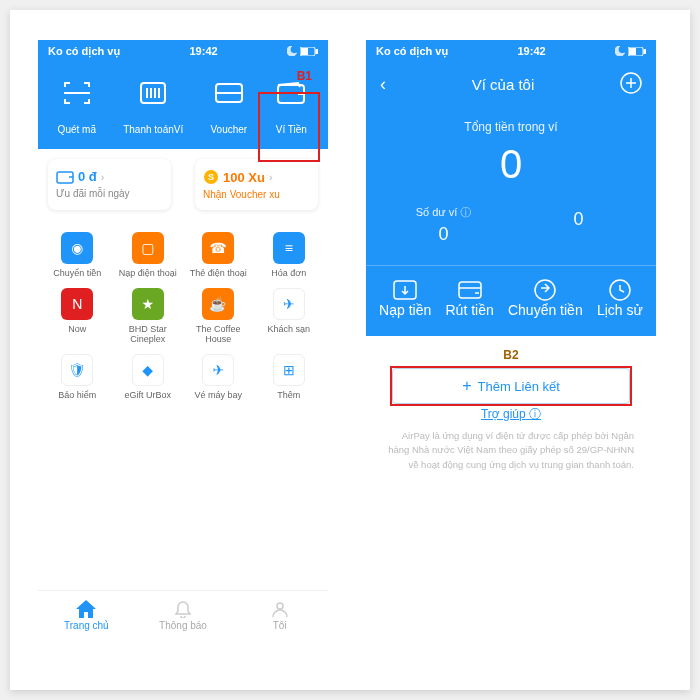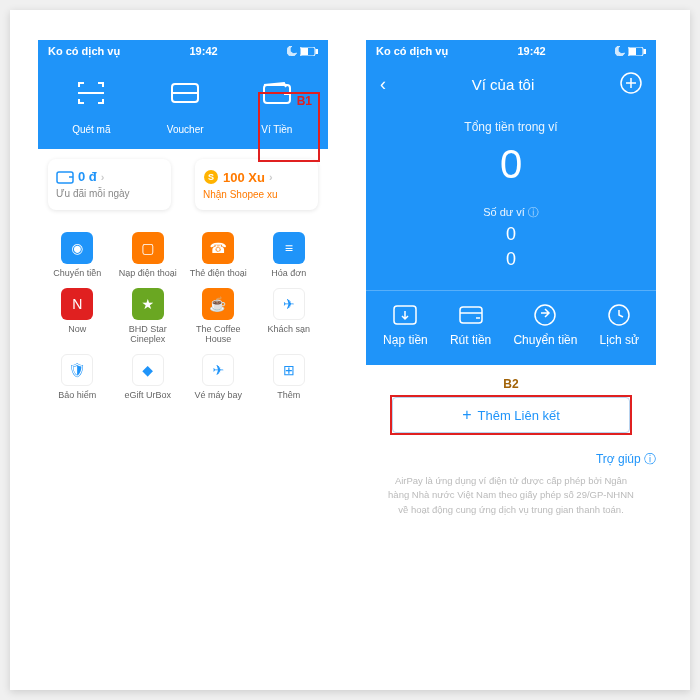--- a/index.html
+++ b/index.html
@@ -9,53 +9,53 @@
 .statusbar{height:22px;display:flex;align-items:center;justify-content:space-between;padding:0 10px;font-size:11px;font-weight:bold;}
 .sb-blue{background:#1f94f9;color:#fff;}
 .sb-blue .sb-r svg{fill:#fff;stroke:#fff;}
 .sb-r{display:flex;align-items:center;gap:3px;}
 .header-blue{background:#1f94f9;color:#fff;}
 
 .s1-actions{display:flex;justify-content:space-around;padding:18px 6px 14px;}
 .s1-act{display:flex;flex-direction:column;align-items:center;gap:18px;font-size:10px;}
 .s1-act .ic{width:34px;height:26px;display:flex;align-items:center;justify-content:center;}
 .s1-highlight{position:absolute;border:2px solid #e02020;top:30px;right:8px;width:62px;height:70px;}
-.b1-label{position:absolute;top:32px;right:16px;color:#e02020;font-weight:bold;font-size:12px;}
+.b1-label{position:absolute;top:7px;right:16px;color:#e02020;font-weight:bold;font-size:12px;}
 .s1-cards{display:flex;gap:24px;padding:10px;background:#fff;}
 .s1-card{flex:1;background:#fff;border-radius:8px;box-shadow:0 1px 4px rgba(0,0,0,.1);padding:10px 8px;}
 .s1-card-top{display:flex;align-items:center;gap:4px;font-size:13px;font-weight:600;}
 .s1-card-sub{font-size:10px;color:#888;margin-top:4px;}
 .orange{color:#ff7a00;}
 .blue{color:#1f94f9;}
 .grid4{display:grid;grid-template-columns:repeat(4,1fr);gap:10px 4px;padding:12px 6px;}
 .gi{display:flex;flex-direction:column;align-items:center;gap:4px;font-size:9px;text-align:center;color:#666;}
 .gi .ib{width:32px;height:32px;border-radius:6px;display:flex;align-items:center;justify-content:center;font-size:14px;color:#fff;}
 .promo{margin:6px 10px 0;height:42px;border-radius:6px;background:linear-gradient(90deg,#247fe6,#3a8fef);display:flex;align-items:center;padding:0 8px;color:#fff;font-size:9px;position:relative;overflow:hidden;}
 .promo::after{content:"";position:absolute;right:10px;top:6px;width:70px;height:30px;background:#fff;border-radius:4px;opacity:.85;}
 .tabbar{position:absolute;bottom:0;left:0;right:0;height:50px;display:flex;border-top:1px solid #eee;background:#fff;}
 .tab{flex:1;display:flex;flex-direction:column;align-items:center;justify-content:center;gap:2px;font-size:10px;color:#aaa;}
 .tab.active{color:#1f94f9;}
 
 .s2-hdr{display:flex;align-items:center;justify-content:space-between;padding:10px 14px;}
 .s2-title{font-size:15px;}
 .s2-totlabel{text-align:center;font-size:12px;opacity:.9;margin-top:14px;}
 .s2-totval{text-align:center;font-size:40px;font-weight:300;margin:8px 0 18px;}
-.s2-split{display:flex;padding:0 10px 20px;flex-direction:column;}
+.s2-split{display:flex;padding:0 10px 20px;}
 .s2-col{flex:1;text-align:center;}
 .s2-col .l{font-size:11px;opacity:.9;}
 .s2-col .v{font-size:18px;margin-top:4px;}
 .s2-acts{display:flex;justify-content:space-around;padding:12px 6px 18px;border-top:1px solid rgba(255,255,255,.25);}
-.s2-act{display:flex;flex-direction:column;align-items:center;gap:6px;font-size:12px;}
+.s2-act{display:flex;flex-direction:column;align-items:center;font-size:14px;}
 .s2-act .ic{width:30px;height:24px;display:flex;align-items:center;justify-content:center;}
 .b2-label{text-align:center;color:#a16207;font-weight:bold;font-size:12px;margin:12px 0 6px;}
 .link-btn{margin:0 26px;height:36px;border:1px solid #b8d3ef;border-radius:4px;display:flex;align-items:center;justify-content:center;gap:6px;color:#1f94f9;font-size:13px;position:relative;}
 .link-box{position:absolute;top:-3px;left:-3px;right:-3px;bottom:-3px;border:2px solid #e02020;}
 .s2-sub{text-align:center;font-size:10.5px;color:#aaa;margin:14px 28px 0;line-height:1.5;}
-.s2-help{text-align:right;font-size:12px;color:#1f94f9;margin-top:18px;}
-.s2-fine{text-align:center;font-size:9.5px;color:#bbb;margin:6px 22px 0;line-height:1.5;}
+.s2-help{text-align:center;font-size:12px;color:#1f94f9;margin-top:2px;text-decoration:underline;}
+.s2-fine{text-align:right;font-size:9.5px;color:#bbb;margin:6px 22px 0;line-height:1.5;}
 .chev{color:#ccc;font-size:11px;}
 </style>
 </head>
 <body>
 
 <div class="frame">
 
   <div class="phone">
     <div class="statusbar sb-blue">
       <span>Ko có dịch vụ</span>
@@ -75,20 +75,29 @@
       <span class="b1-label">B1</span>
       <div class="s1-highlight"></div>
       <div class="s1-actions">
         <div class="s1-act">
           <span class="ic">
               <svg width="28" height="24" viewBox="0 0 28 24" fill="none" stroke="#fff" stroke-width="2">
                 <path d="M2 6V2h5M26 6V2h-5M2 18v4h5M26 18v4h-5M1 12h26"></path>
               </svg>
             </span>
           <span>Quét mã</span>
+        </div>
+        <div class="s1-act">
+          <span class="ic">
+              <svg width="28" height="24" viewBox="0 0 28 24" fill="none" stroke="#fff" stroke-width="2">
+                <rect x="2" y="2" width="24" height="20" rx="3"></rect>
+                <path d="M8 7v10M12 7v10M16 7v10M20 7v10"></path>
+              </svg>
+            </span>
+          <span>Thanh toánVí</span>
         </div>
         <div class="s1-act">
           <span class="ic">
               <svg width="30" height="22" viewBox="0 0 30 22" fill="none" stroke="#fff" stroke-width="2">
                 <rect x="2" y="2" width="26" height="18" rx="3"></rect>
                 <path d="M2 11h26"></path>
               </svg>
             </span>
           <span>Voucher</span>
         </div>
@@ -117,21 +126,21 @@
       </div>
       <div class="s1-card">
         <div class="s1-card-top orange">
             <svg width="16" height="16" viewBox="0 0 16 16">
               <circle cx="8" cy="8" r="7" fill="#ffb300"></circle>
               <text x="8" y="11" text-anchor="middle" font-size="9" fill="#fff">S</text>
             </svg>
             <span>100 Xu</span>
             <span class="chev">›</span>
           </div>
-        <div class="s1-card-sub orange">Nhận Shopee xu</div>
+        <div class="s1-card-sub orange">Nhận Voucher xu</div>
       </div>
     </div>
     <div class="grid4" id="grid4">
         <div class="gi">
           <div class="ib" style="background:#1f94f9;">◉</div>
           <span>Chuyển tiền</span>
         </div>
         <div class="gi">
           <div class="ib" style="background:#ff7a00;">▢</div>
           <span>Nạp điện thoại</span>
@@ -170,20 +179,41 @@
         </div>
         <div class="gi">
           <div class="ib" style="background:#fff;border:1px solid #eee;color:#1f94f9;">✈</div>
           <span>Vé máy bay</span>
         </div>
         <div class="gi">
           <div class="ib" style="background:#fff;border:1px solid #eee;color:#1f94f9;">⊞</div>
           <span>Thêm</span>
         </div>
       </div>
+    <div class="tabbar">
+      <div class="tab active">
+        <svg width="20" height="18" viewBox="0 0 20 18" fill="#1f94f9">
+            <path d="M10 0L0 9h3v9h5v-6h4v6h5V9h3z"></path>
+          </svg>
+        <span>Trang chủ</span>
+      </div>
+      <div class="tab">
+        <svg width="18" height="18" viewBox="0 0 18 18" fill="none" stroke="#ccc" stroke-width="1.5">
+            <path d="M9 2a5 5 0 0 1 5 5v4l2 3H2l2-3V7a5 5 0 0 1 5-5zM7 16a2 2 0 0 0 4 0"></path>
+          </svg>
+        <span>Thông báo</span>
+      </div>
+      <div class="tab">
+        <svg width="18" height="18" viewBox="0 0 18 18" fill="none" stroke="#ccc" stroke-width="1.5">
+            <circle cx="9" cy="6" r="3"></circle>
+            <path d="M2 17a7 7 0 0 1 14 0"></path>
+          </svg>
+        <span>Tôi</span>
+      </div>
+    </div>
   </div>
 
   <div class="phone">
     <div class="statusbar sb-blue">
       <span>Ko có dịch vụ</span>
       <span>19:42</span>
       <span class="sb-r">
         <svg width="10" height="10" viewBox="0 0 10 10">
             <path d="M5 0a5 5 0 1 0 4.5 7A4 4 0 0 1 5 0z" fill="#fff" opacity=".8"></path>
           </svg>

